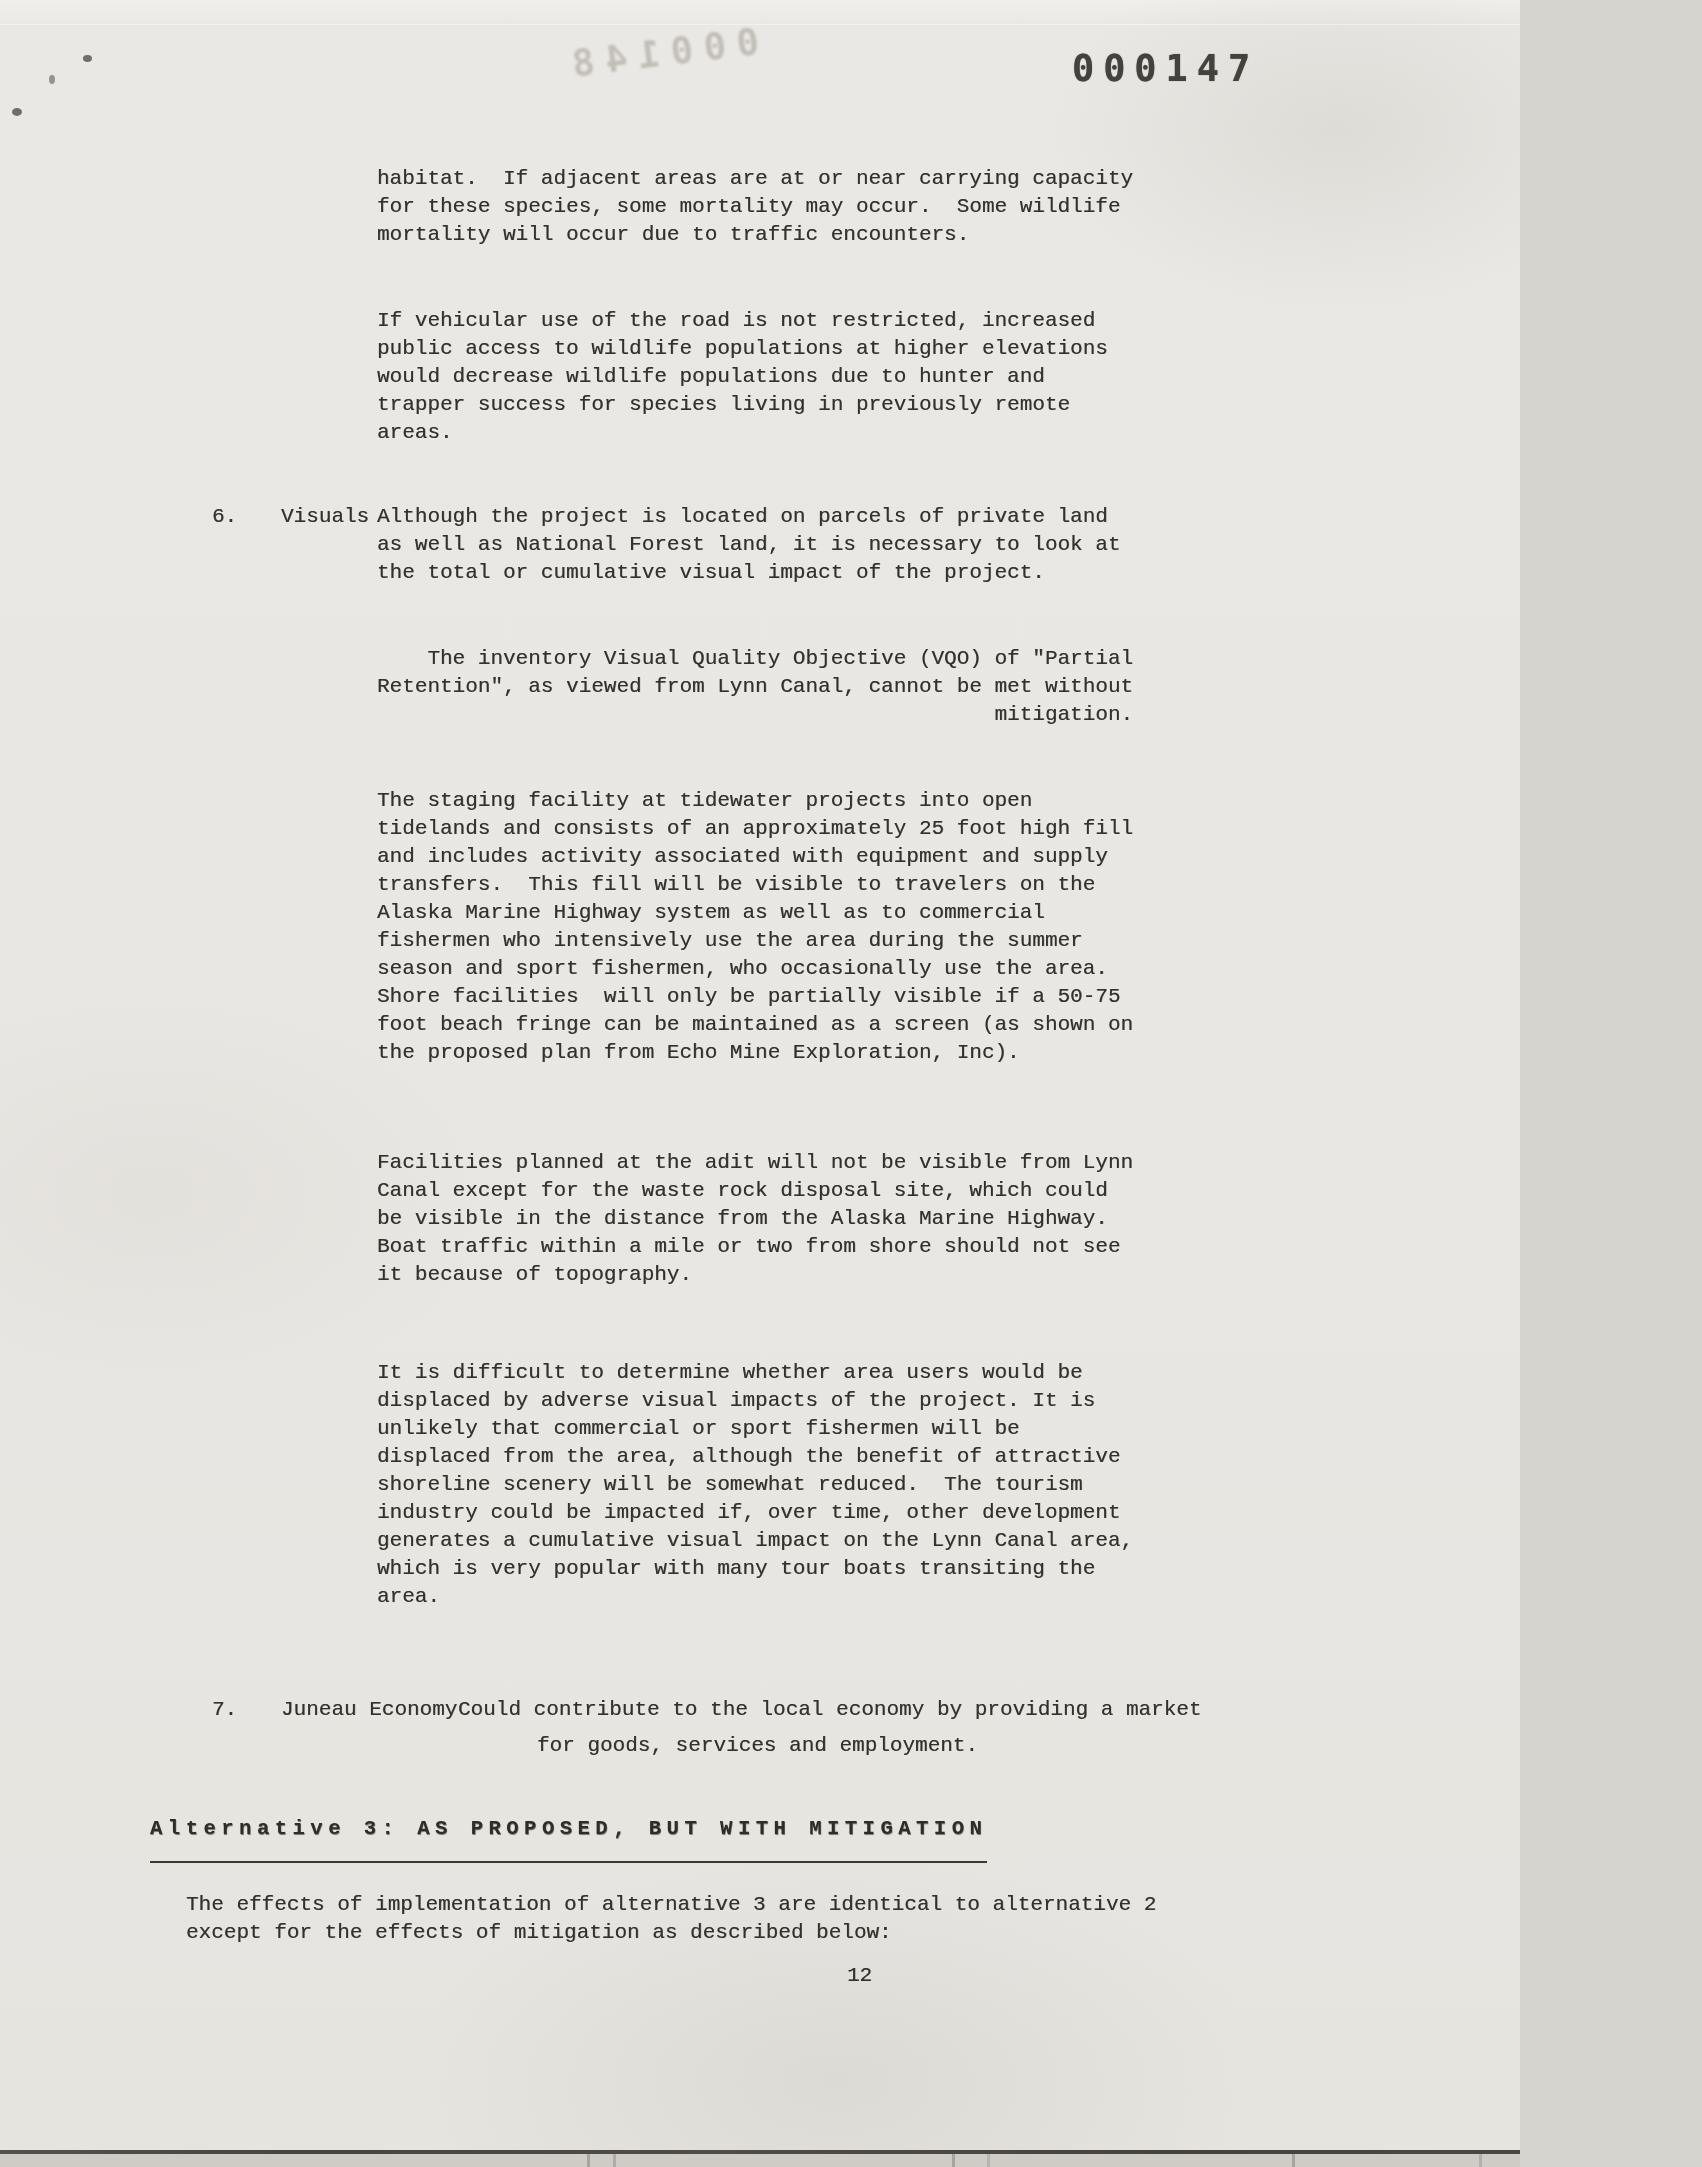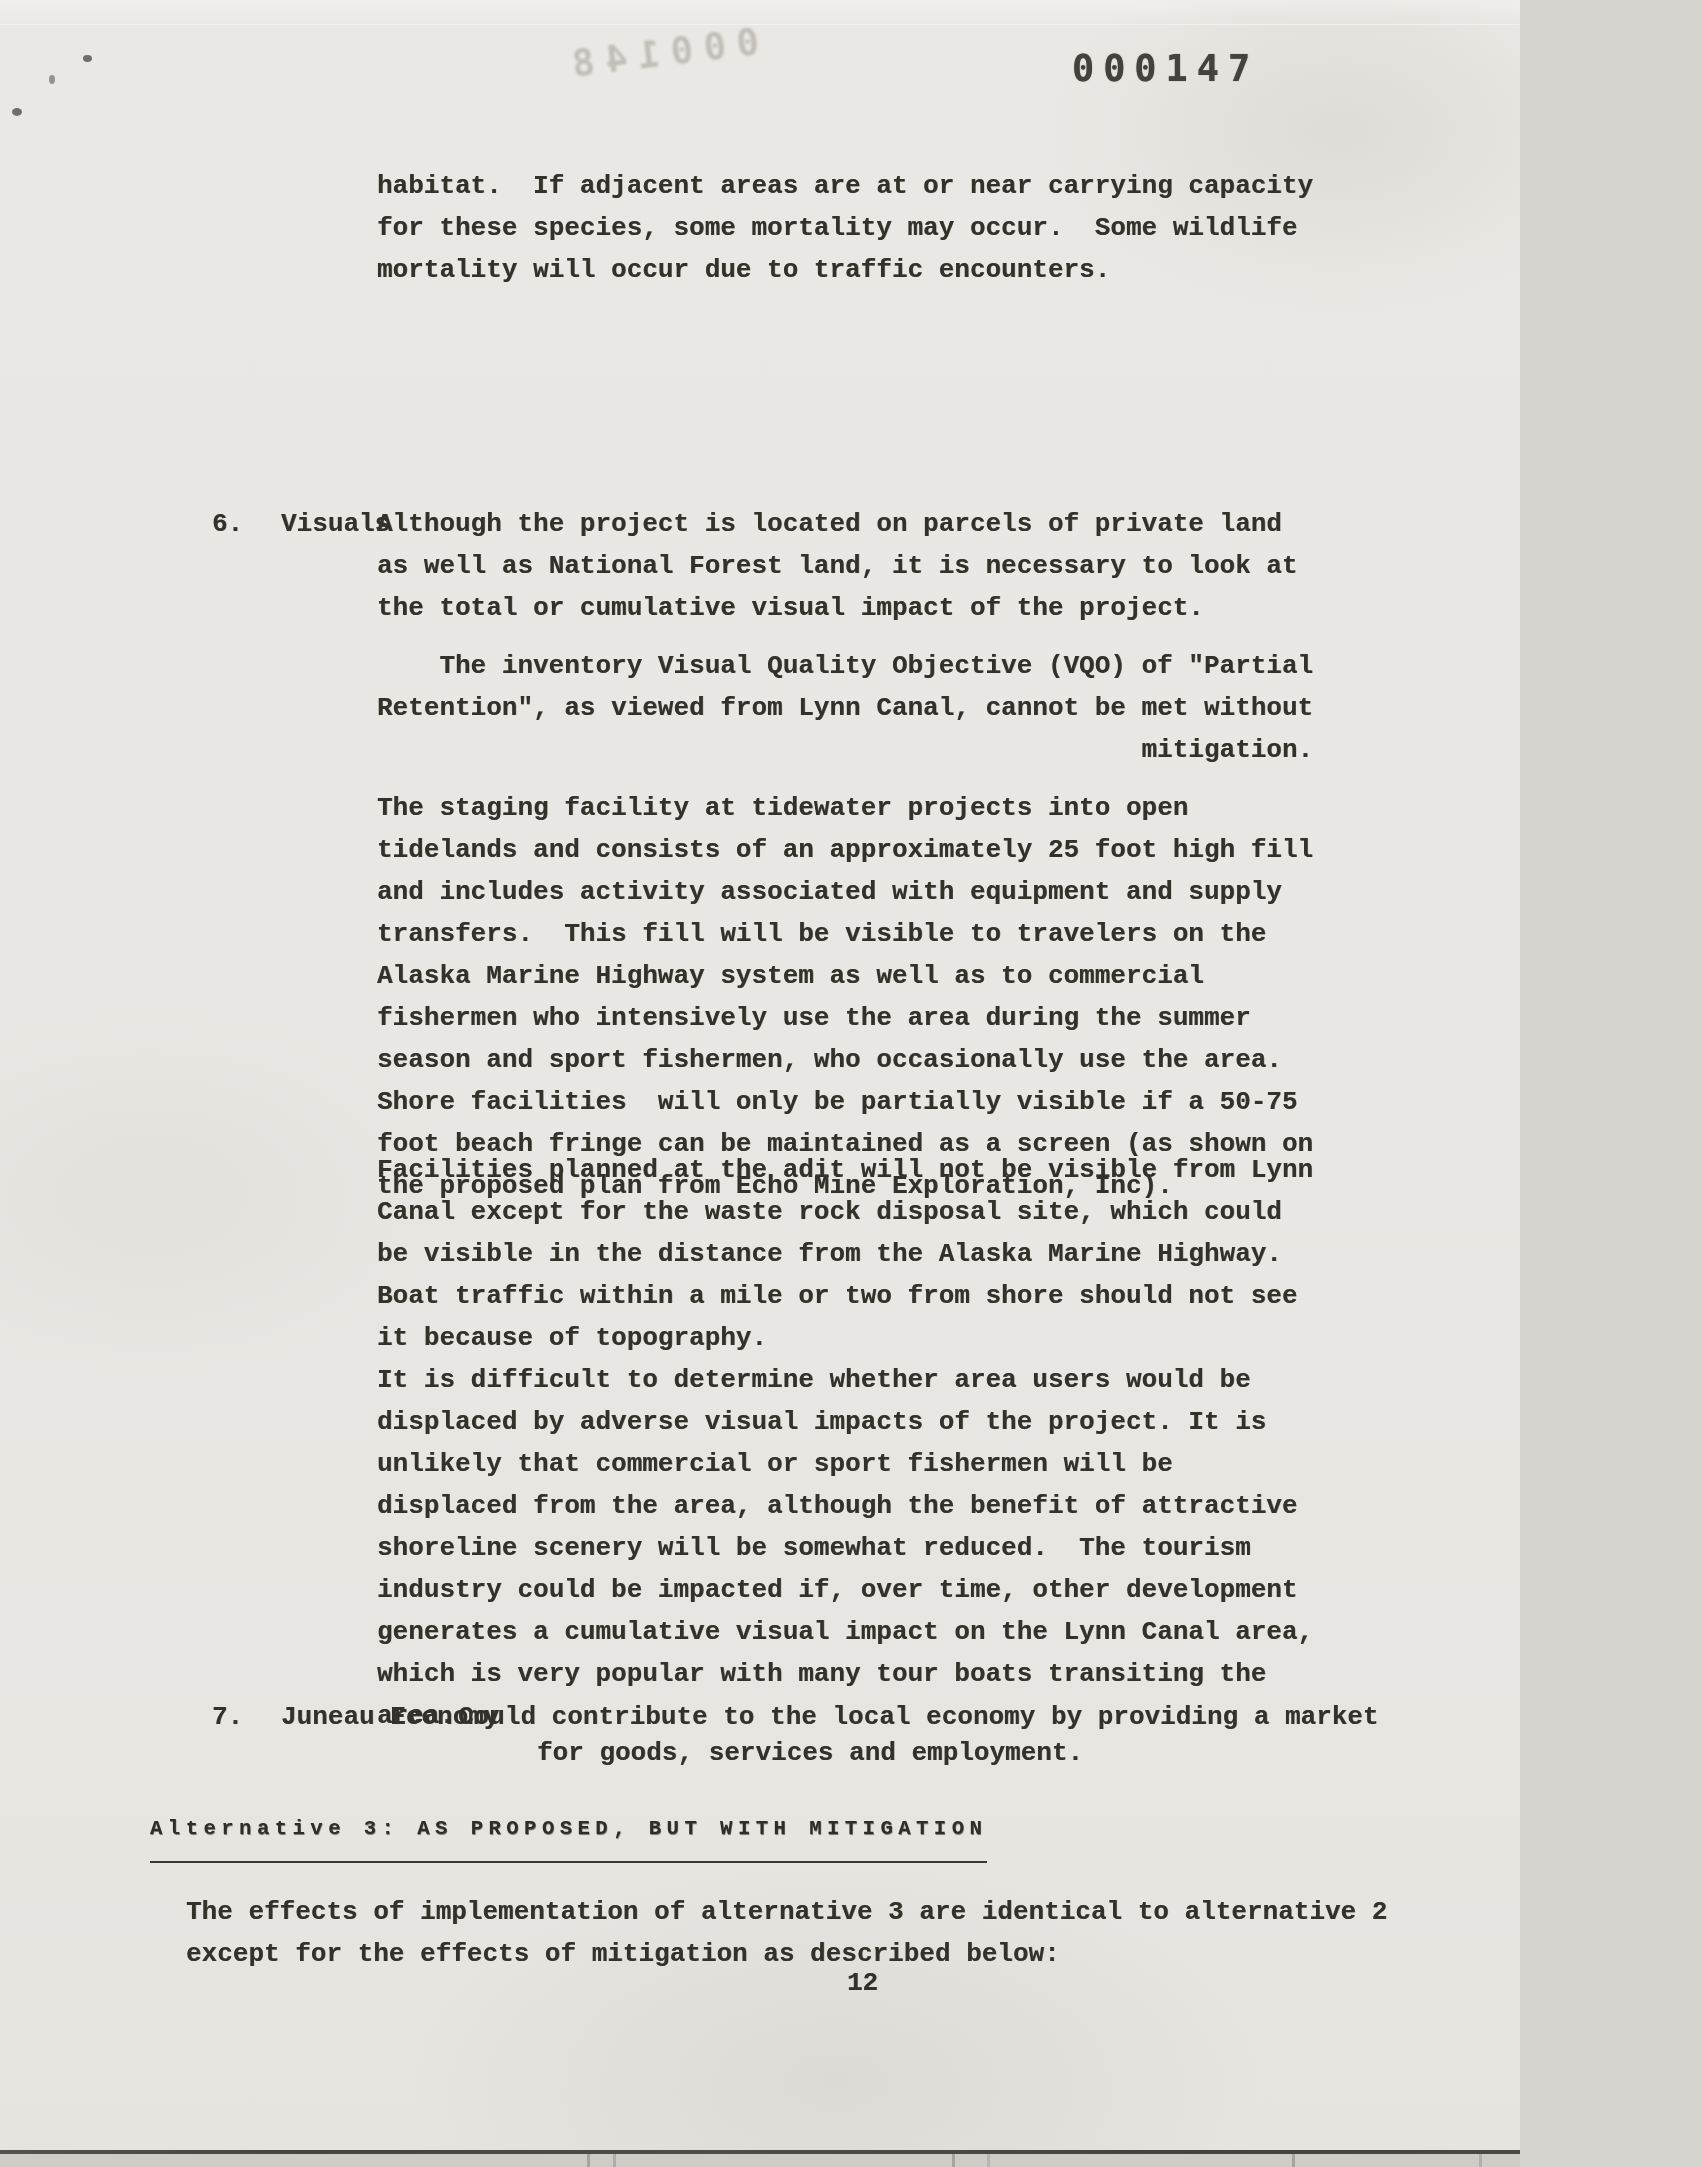--- a/index.html
+++ b/index.html
@@ -11,23 +11,23 @@
       radial-gradient(414px 256px at 88% 6%, rgba(176,172,163,0.20), rgba(176,172,163,0) 70%),
       radial-gradient(493px 296px at 10% 55%, rgba(200,196,188,0.18), rgba(200,196,188,0) 70%),
       radial-gradient(591px 315px at 55% 96%, rgba(170,166,158,0.16), rgba(170,166,158,0) 72%),
       linear-gradient(180deg,#f0efec 0px,#eae8e4 25.6px,#e9e7e3 55%,#e6e4df 100%);
     font-family:"Liberation Mono","DejaVu Sans Mono",monospace;
     color:#33302a;
   }
   .tw{
     position:absolute;
     white-space:pre;
-    font-size:26px;
-    line-height:42px;
-    font-weight:bold;
+    font-size:21px;
+    line-height:28px;
+    font-weight:normal;
     letter-spacing:0;
     color:#34312b;
     text-shadow:0.4px 0.4px 0.6px rgba(52,49,43,0.55);
   }
   .heading{
     position:absolute;
     white-space:pre;
     font-size:20.7px;
     font-weight:bold;
     letter-spacing:5.4px;
@@ -79,20 +79,25 @@
   <div class="speck" style="left:1627px;top:2067px;width:3.9px;height:13.8px;opacity:.45;border-radius:2px;"></div>
 
   <div class="bleed" style="left:561px;top:31.5px;">000148</div>
 
   <div class="stamp" style="left:1072px;top:47px;">000147</div>
 
   <div class="tw" style="left:377px;top:165px;">habitat.  If adjacent areas are at or near carrying capacity
 for these species, some mortality may occur.  Some wildlife
 mortality will occur due to traffic encounters.</div>
 
+  <div class="tw" style="left:377px;top:307px;">If vehicular use of the road is not restricted, increased
+public access to wildlife populations at higher elevations
+would decrease wildlife populations due to hunter and
+trapper success for species living in previously remote
+areas.</div>
 
   <div class="tw" style="left:212px;top:503px;">6.</div>
   <div class="tw" style="left:281px;top:503px;">Visuals</div>
   <div class="tw" style="left:377px;top:503px;">Although the project is located on parcels of private land
 as well as National Forest land, it is necessary to look at
 the total or cumulative visual impact of the project.</div>
   <div class="tw" style="left:377px;top:645px;text-align:right;">The inventory Visual Quality Objective (VQO) of "Partial
 Retention", as viewed from Lynn Canal, cannot be met without
 mitigation.</div>
   <div class="tw" style="left:377px;top:787px;">The staging facility at tidewater projects into open

